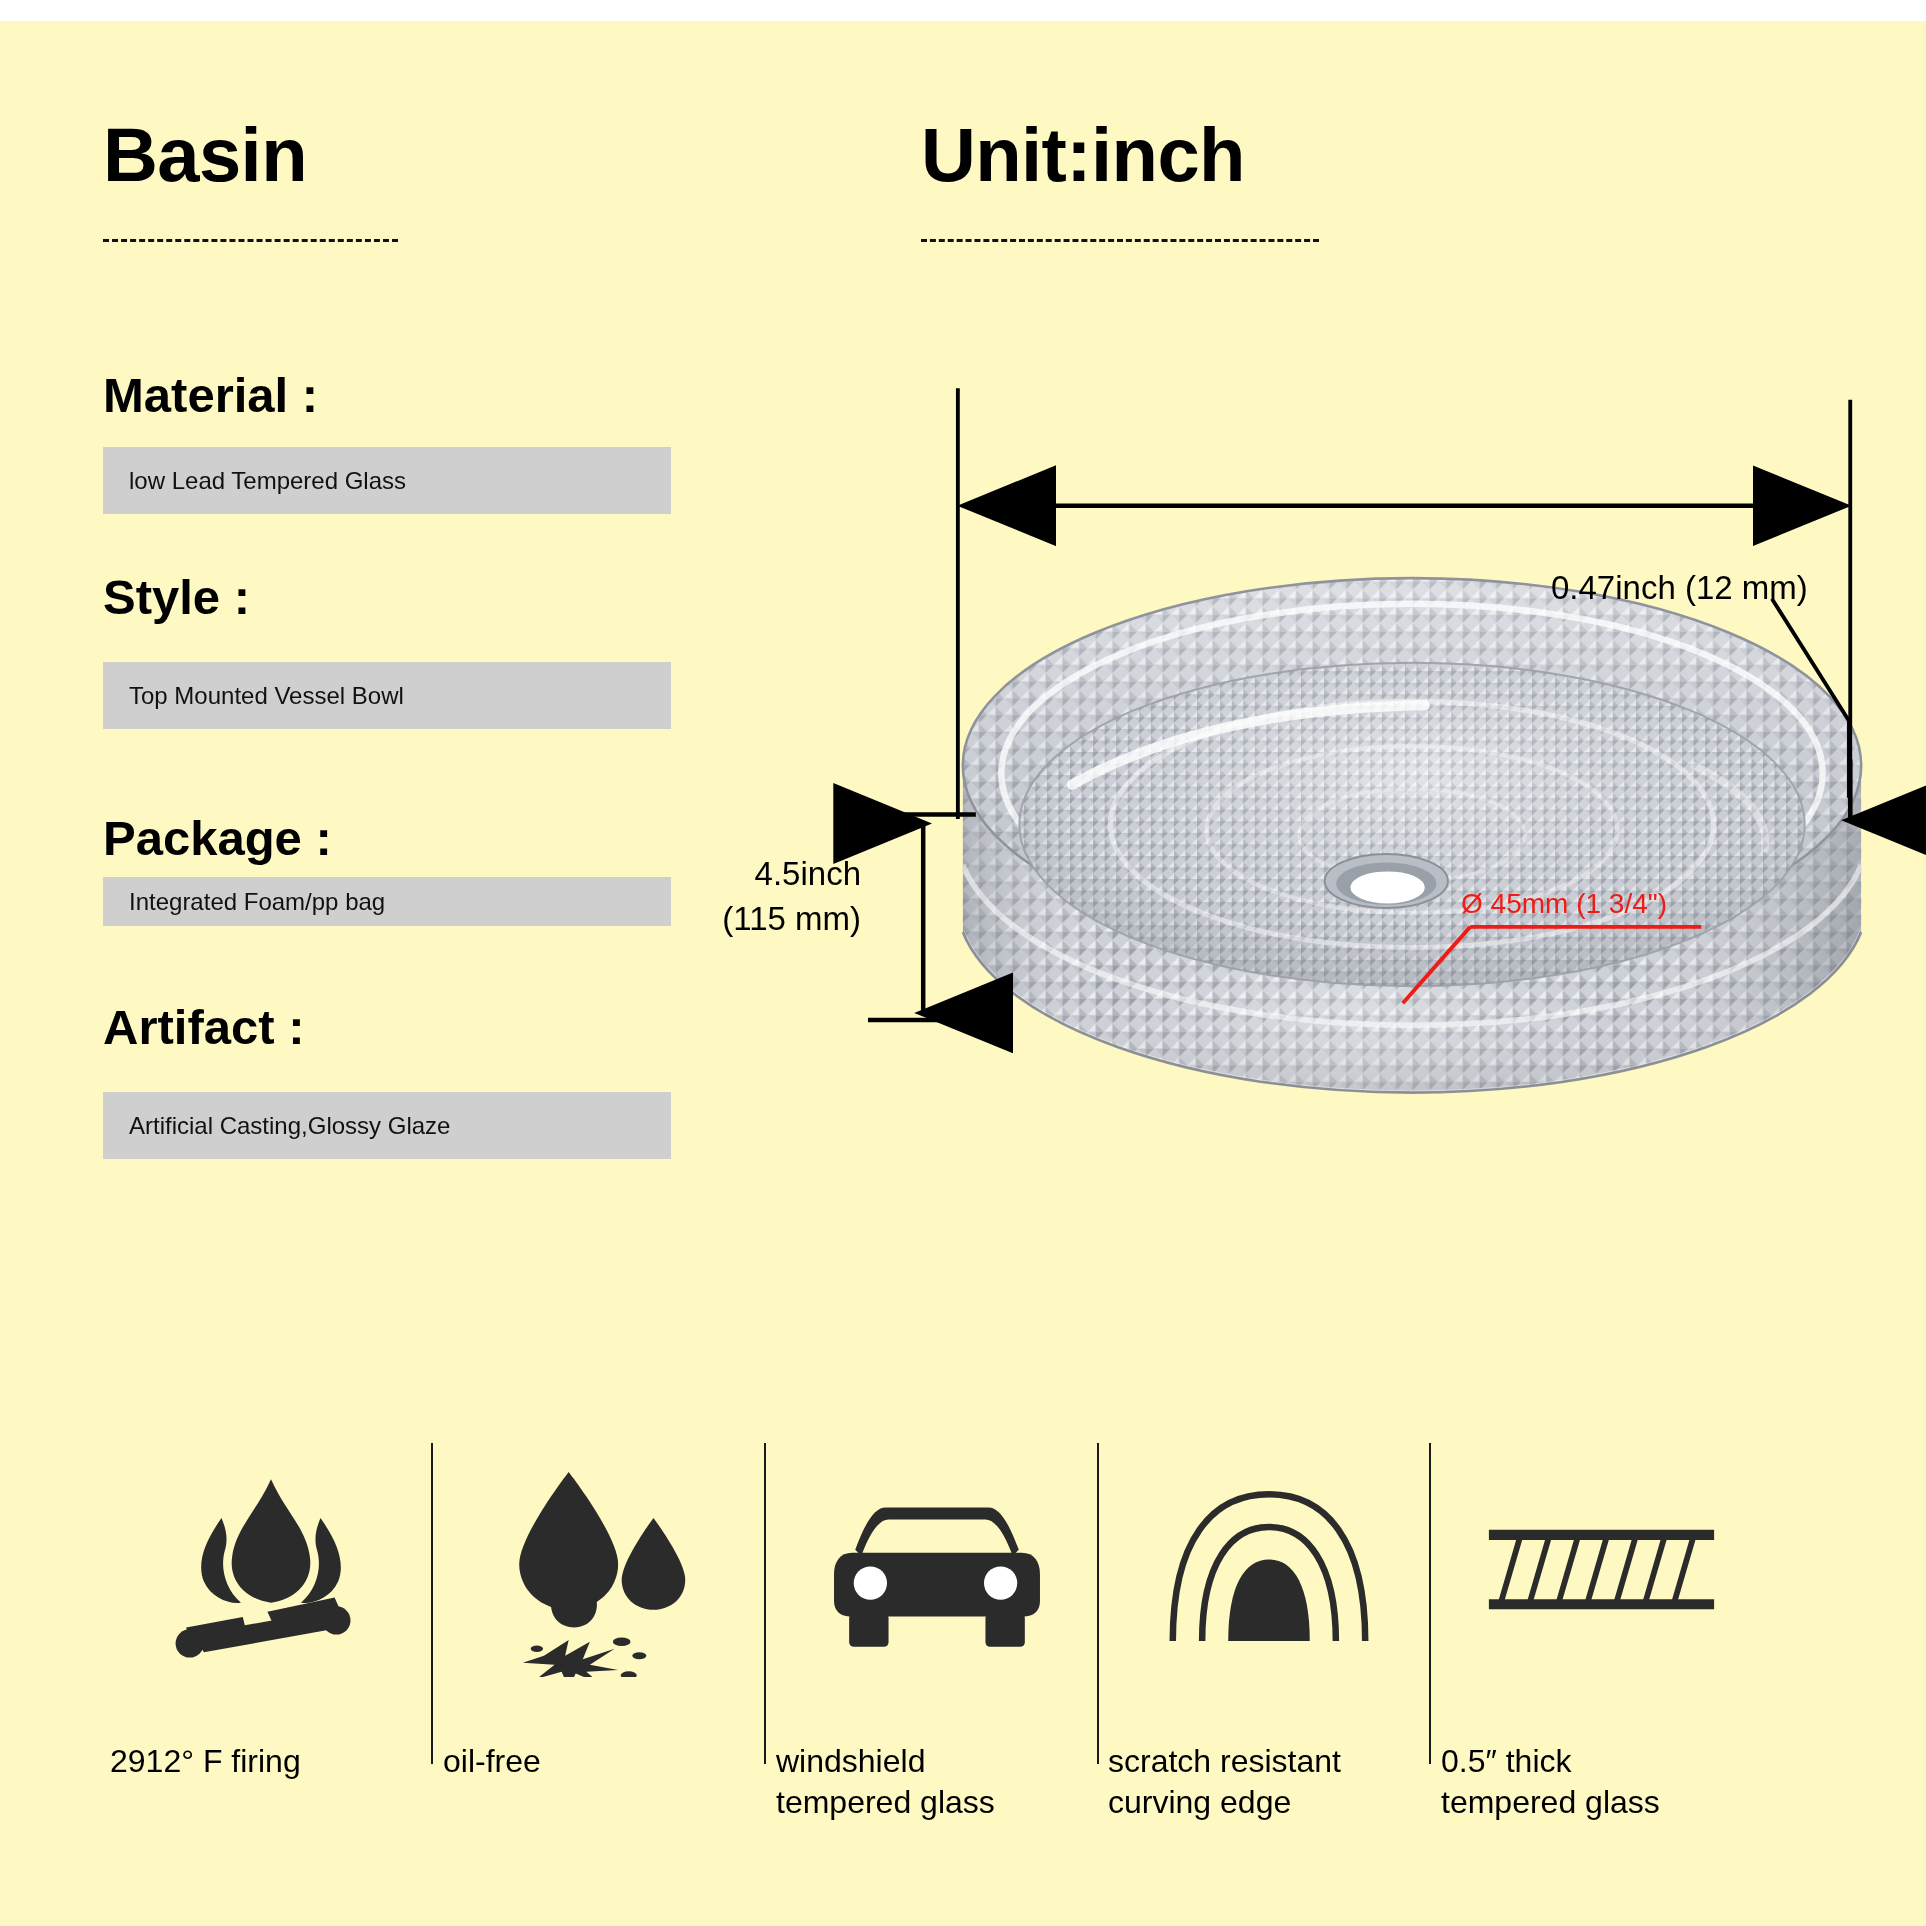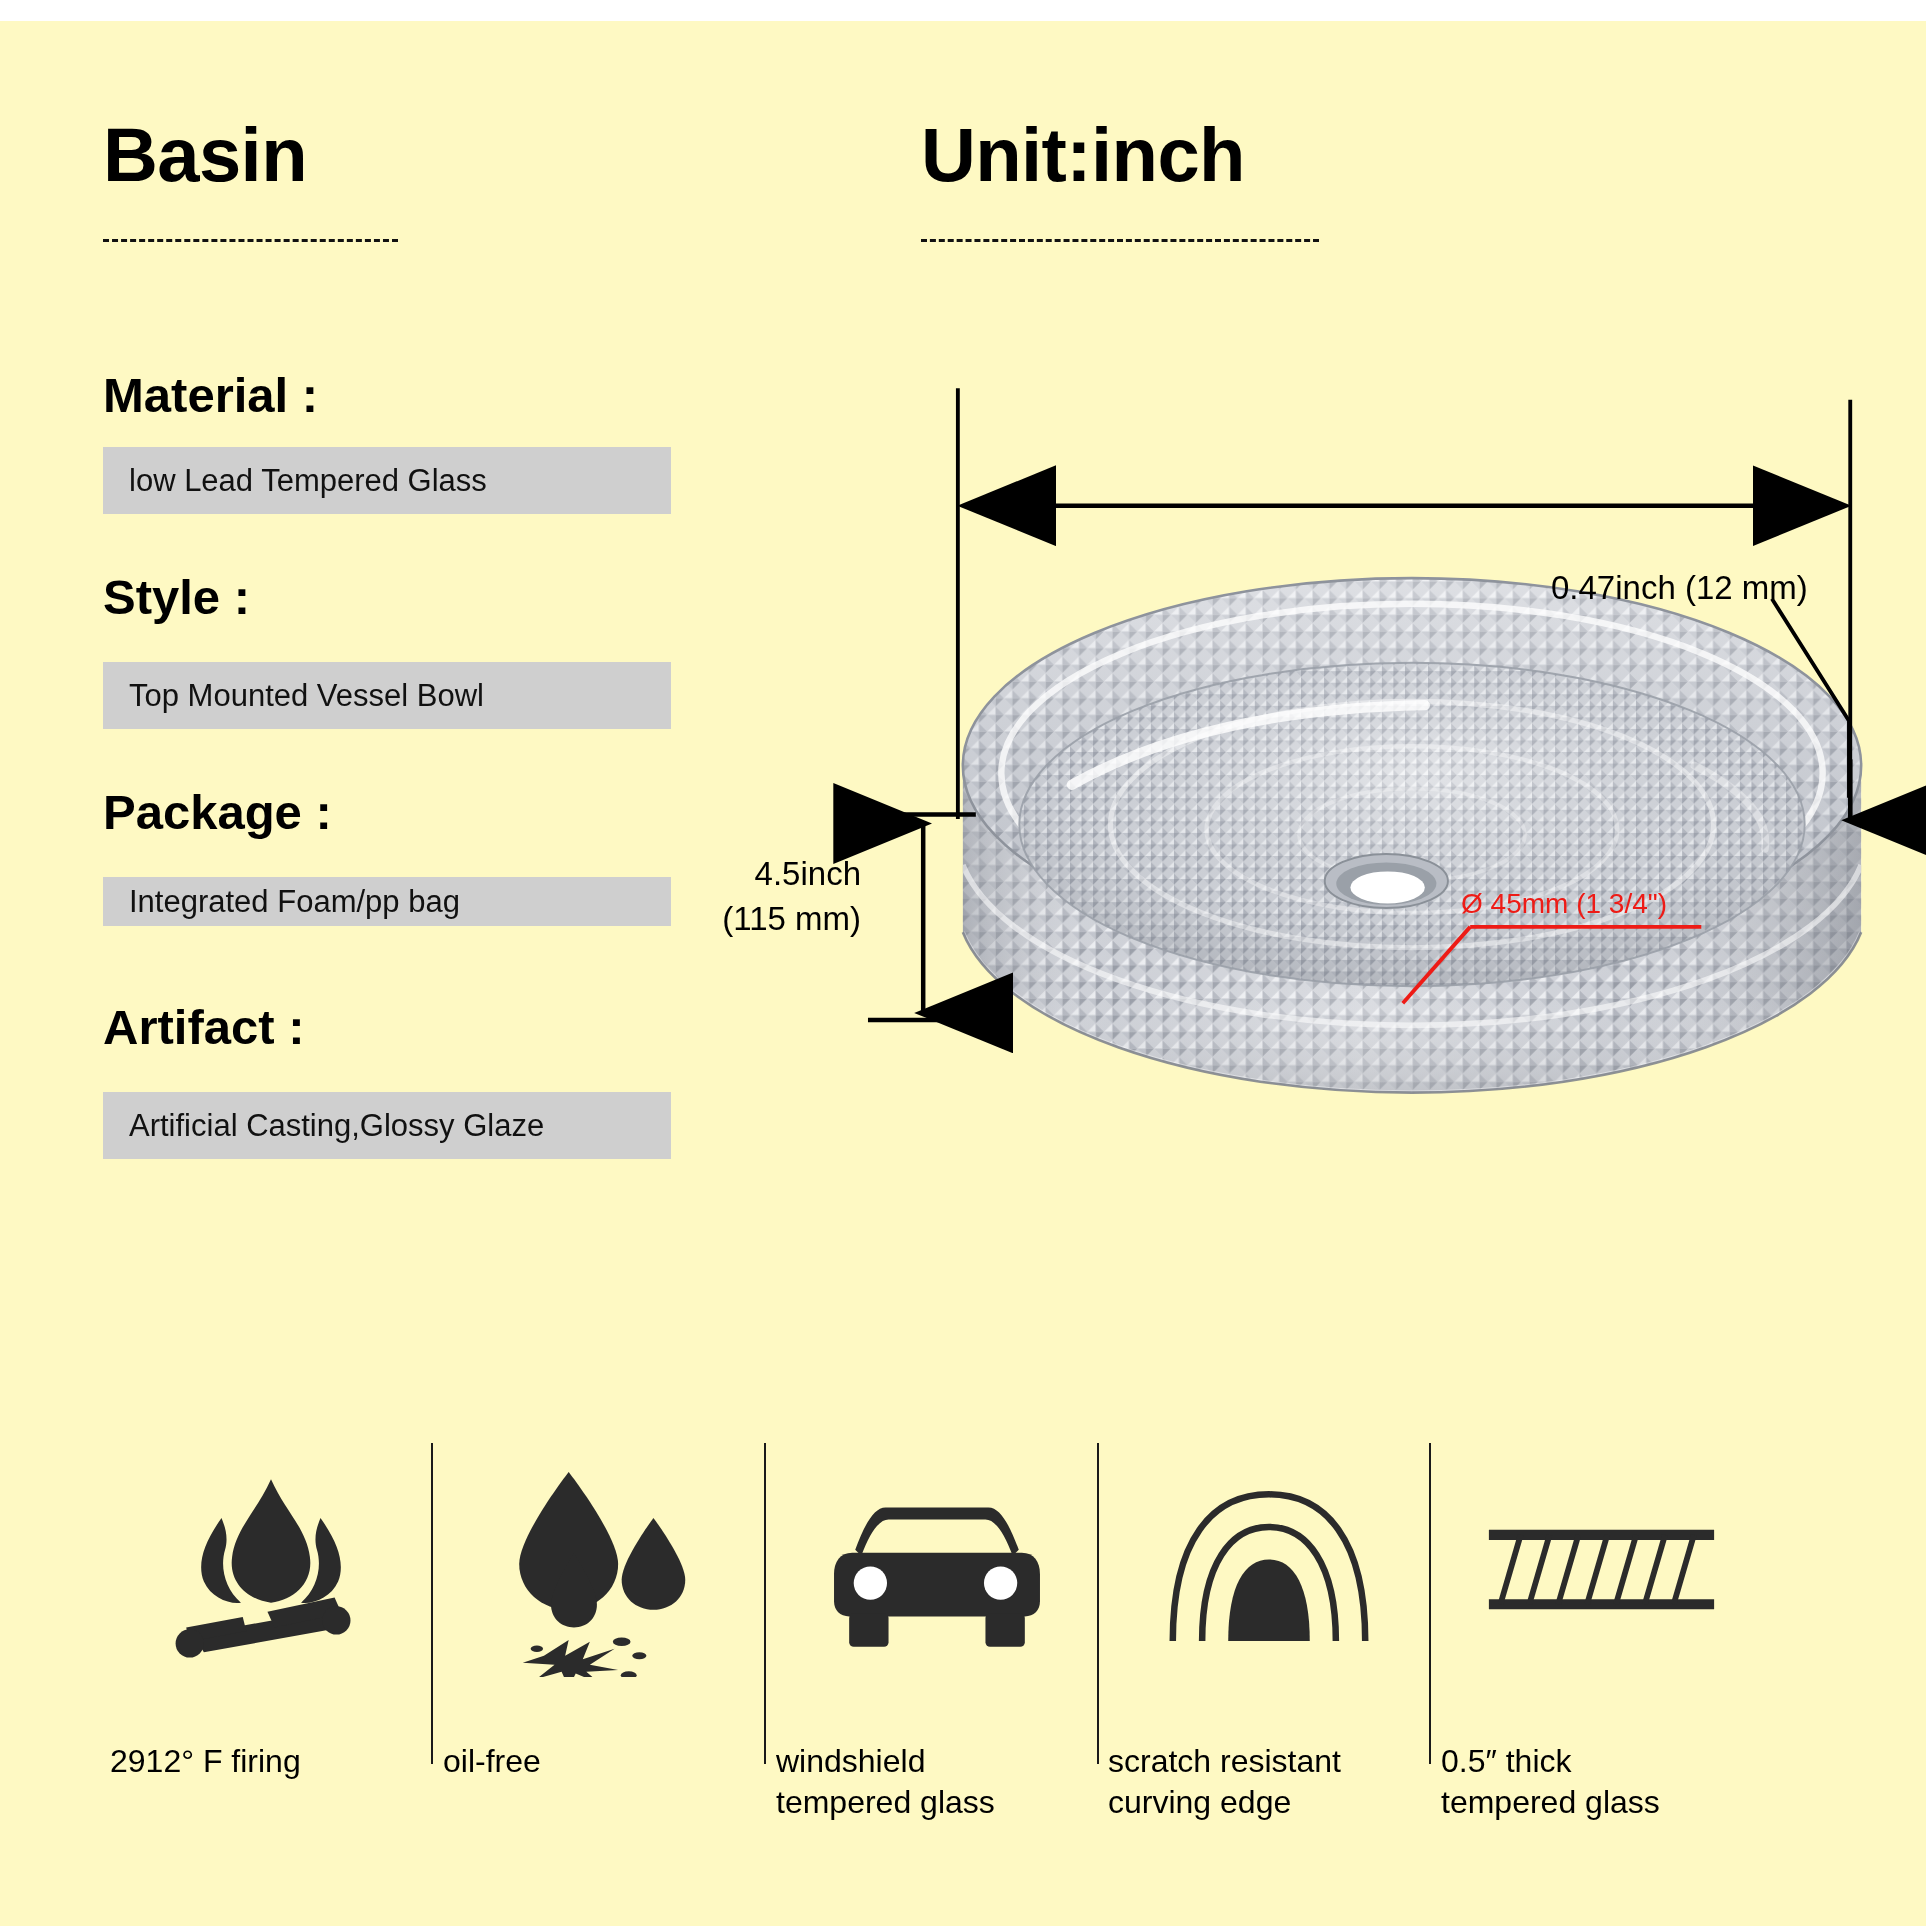--- a/index.html
+++ b/index.html
@@ -33,21 +33,21 @@
     font-size: 49px;
     font-weight: 600;
     color: #000;
     white-space: nowrap;
     line-height: 1;
   }
   .spec-value {
     position: absolute;
     background: #cfcfcf;
     color: #111;
-    font-size: 31px;
+    font-size: 24px;
     display: flex;
     align-items: center;
     padding-left: 26px;
     white-space: nowrap;
   }
 
   
   .dim-text {
     position: absolute;
     font-size: 33px;
@@ -117,21 +117,21 @@
 
   <div class="big-title" style="left:921px; top:96px;">Unit:inch</div>
   <div class="dashed-rule" style="left:921px; top:218px; width:398px;"></div>
 
   <div class="spec-label" style="left:103px; top:350px;">Material :</div>
   <div class="spec-value" style="left:103px; top:426px; width:568px; height:67px;">low Lead Tempered Glass</div>
 
   <div class="spec-label" style="left:103px; top:552px;">Style :</div>
   <div class="spec-value" style="left:103px; top:641px; width:568px; height:67px;">Top Mounted Vessel Bowl</div>
 
-  <div class="spec-label" style="left:103px; top:767px;">Package :</div>
+  <div class="spec-label" style="left:103px; top:793px;">Package :</div>
   <div class="spec-value" style="left:103px; top:856px; width:568px; height:49px;">Integrated Foam/pp bag</div>
 
   <div class="spec-label" style="left:103px; top:982px;">Artifact :</div>
   <div class="spec-value" style="left:103px; top:1071px; width:568px; height:67px;">Artificial Casting,Glossy Glaze</div>
 
   <div class="basin-wrap" style="left:937px; top:552px; width:950px; height:693px;">
     <svg width="950" height="693" viewBox="0 0 1480 1080" xmlns="http://www.w3.org/2000/svg">
       <defs>
 
         <pattern id="cut" width="26" height="26" patternUnits="userSpaceOnUse">

